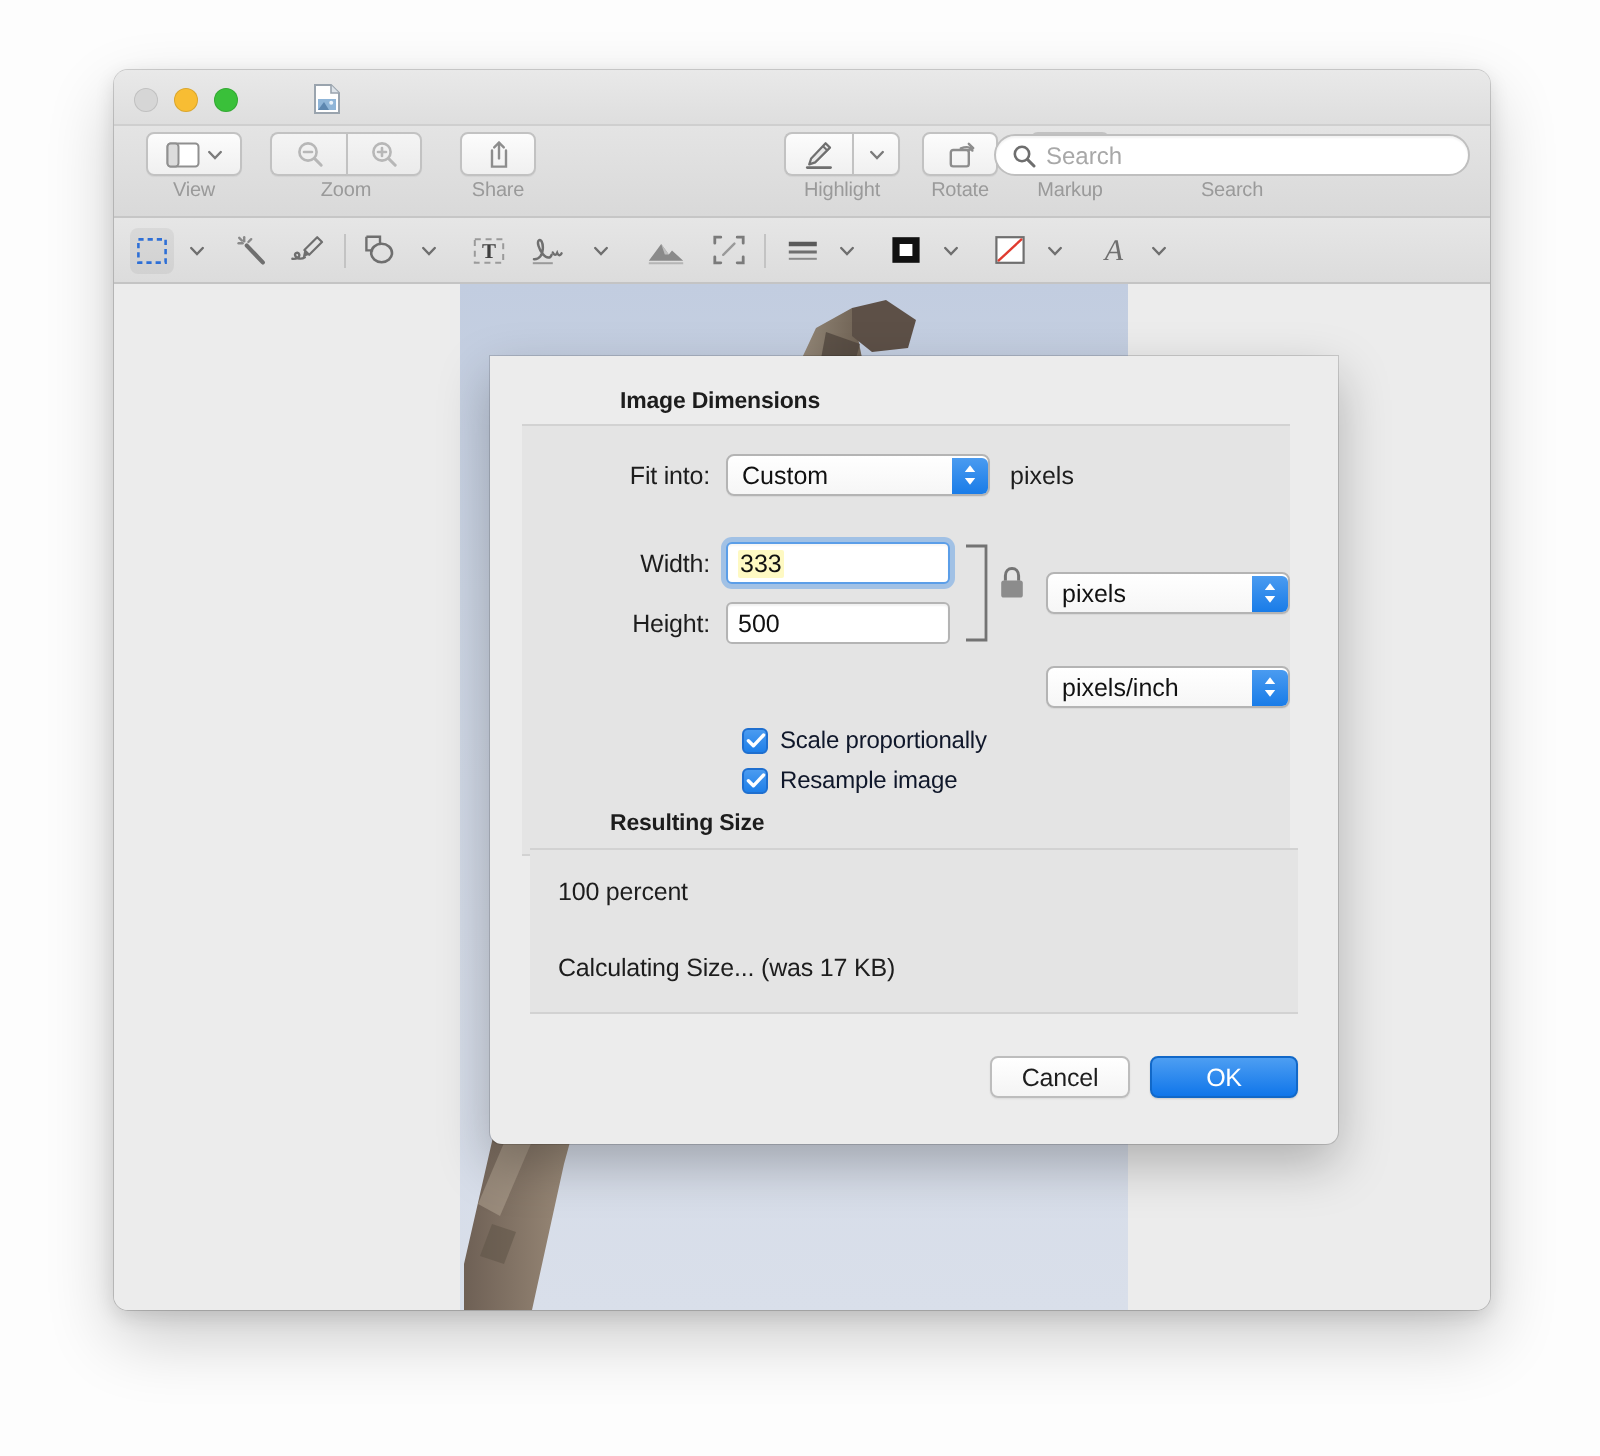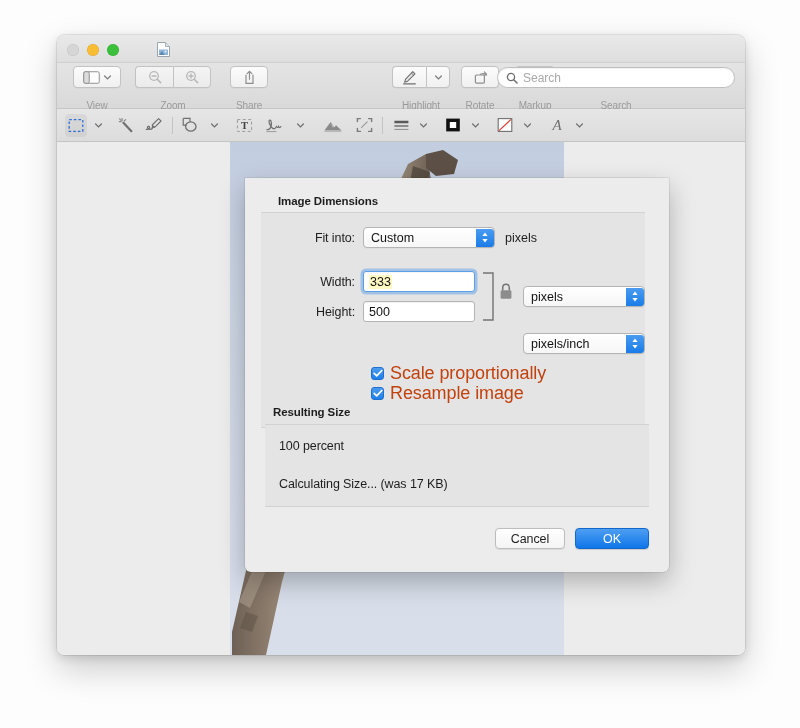--- a/index.html
+++ b/index.html
@@ -64,21 +64,21 @@
     height: 22px;
     border: 0.5px solid #c2c2c2;
     border-radius: 4px;
     background: linear-gradient(to bottom, #fcfcfc, #f0f0f0);
     box-shadow: 0 0.5px 0.5px rgba(0,0,0,0.05);
     vertical-align: middle;
   }
   .tb-btn.disabled { background: linear-gradient(to bottom, #f4f4f4, #ebebeb); }
   .tb-btn.active { background: linear-gradient(to bottom, #fafafa, #f4f4f4); box-shadow: inset 0 1px 2px rgba(0,0,0,0.06); }
   .tb-label {
-    display: block; margin-top: 12px;
+    display: block; margin-top: 2px;
     font-size: 10px; color: #9a9a9a; letter-spacing: -0.1px;
   }
   .seg { display: inline-flex; vertical-align: middle; }
   .seg .tb-btn { border-radius: 0; border-right-width: 0; }
   .seg .tb-btn:first-child { border-radius: 4px 0 0 4px; }
   .seg .tb-btn:last-child { border-radius: 0 4px 4px 0; border-right-width: 0.5px; }
 
   .chev { width: 7px; height: 5px; display: inline-block; }
 
   
@@ -137,20 +137,21 @@
     width: 424px; height: 394px;
     background: #ececec;
     border-radius: 0 0 6px 6px;
     box-shadow: 0 10px 26px rgba(0,0,0,0.26), 0 0 0 0.5px rgba(0,0,0,0.14);
     z-index: 30;
   }
 
   .group-label {
     font-size: 11.5px; color: #1d1d1d; font-weight: bold;
     letter-spacing: -0.1px;
+    margin-left: 32px;
   }
   .group-box {
     background: #e4e4e4;
     border-top: 0.5px solid #d2d2d2;
     border-bottom: 0.5px solid #d2d2d2;
   }
 
   .row { display: flex; align-items: center; }
   .fld-label {
     font-size: 12.5px; color: #1d1d1d; text-align: right;
@@ -193,21 +194,21 @@
   }
   .unit-suffix { font-size: 12.5px; color: #1d1d1d; }
 
   .checkbox {
     width: 13px; height: 13px; border-radius: 3px;
     background: linear-gradient(to bottom, #4a9bf0, #1e7fe9);
     border: 0.5px solid #1f6fcf;
     display: inline-flex; align-items: center; justify-content: center;
     flex: none;
   }
-  .cb-label { font-size: 18px; color: #c2410c; margin-left: 6px; letter-spacing: -0.1px; }
+  .cb-label { font-size: 12px; color: #0f172a; margin-left: 6px; letter-spacing: -0.1px; }
 
   .result-line { font-size: 12.5px; color: #1d1d1d; letter-spacing: -0.1px; }
 
   .btn {
     height: 21px; min-width: 70px;
     border-radius: 4px;
     font-size: 12.5px;
     display: inline-flex; align-items: center; justify-content: center;
     letter-spacing: -0.1px;
   }

